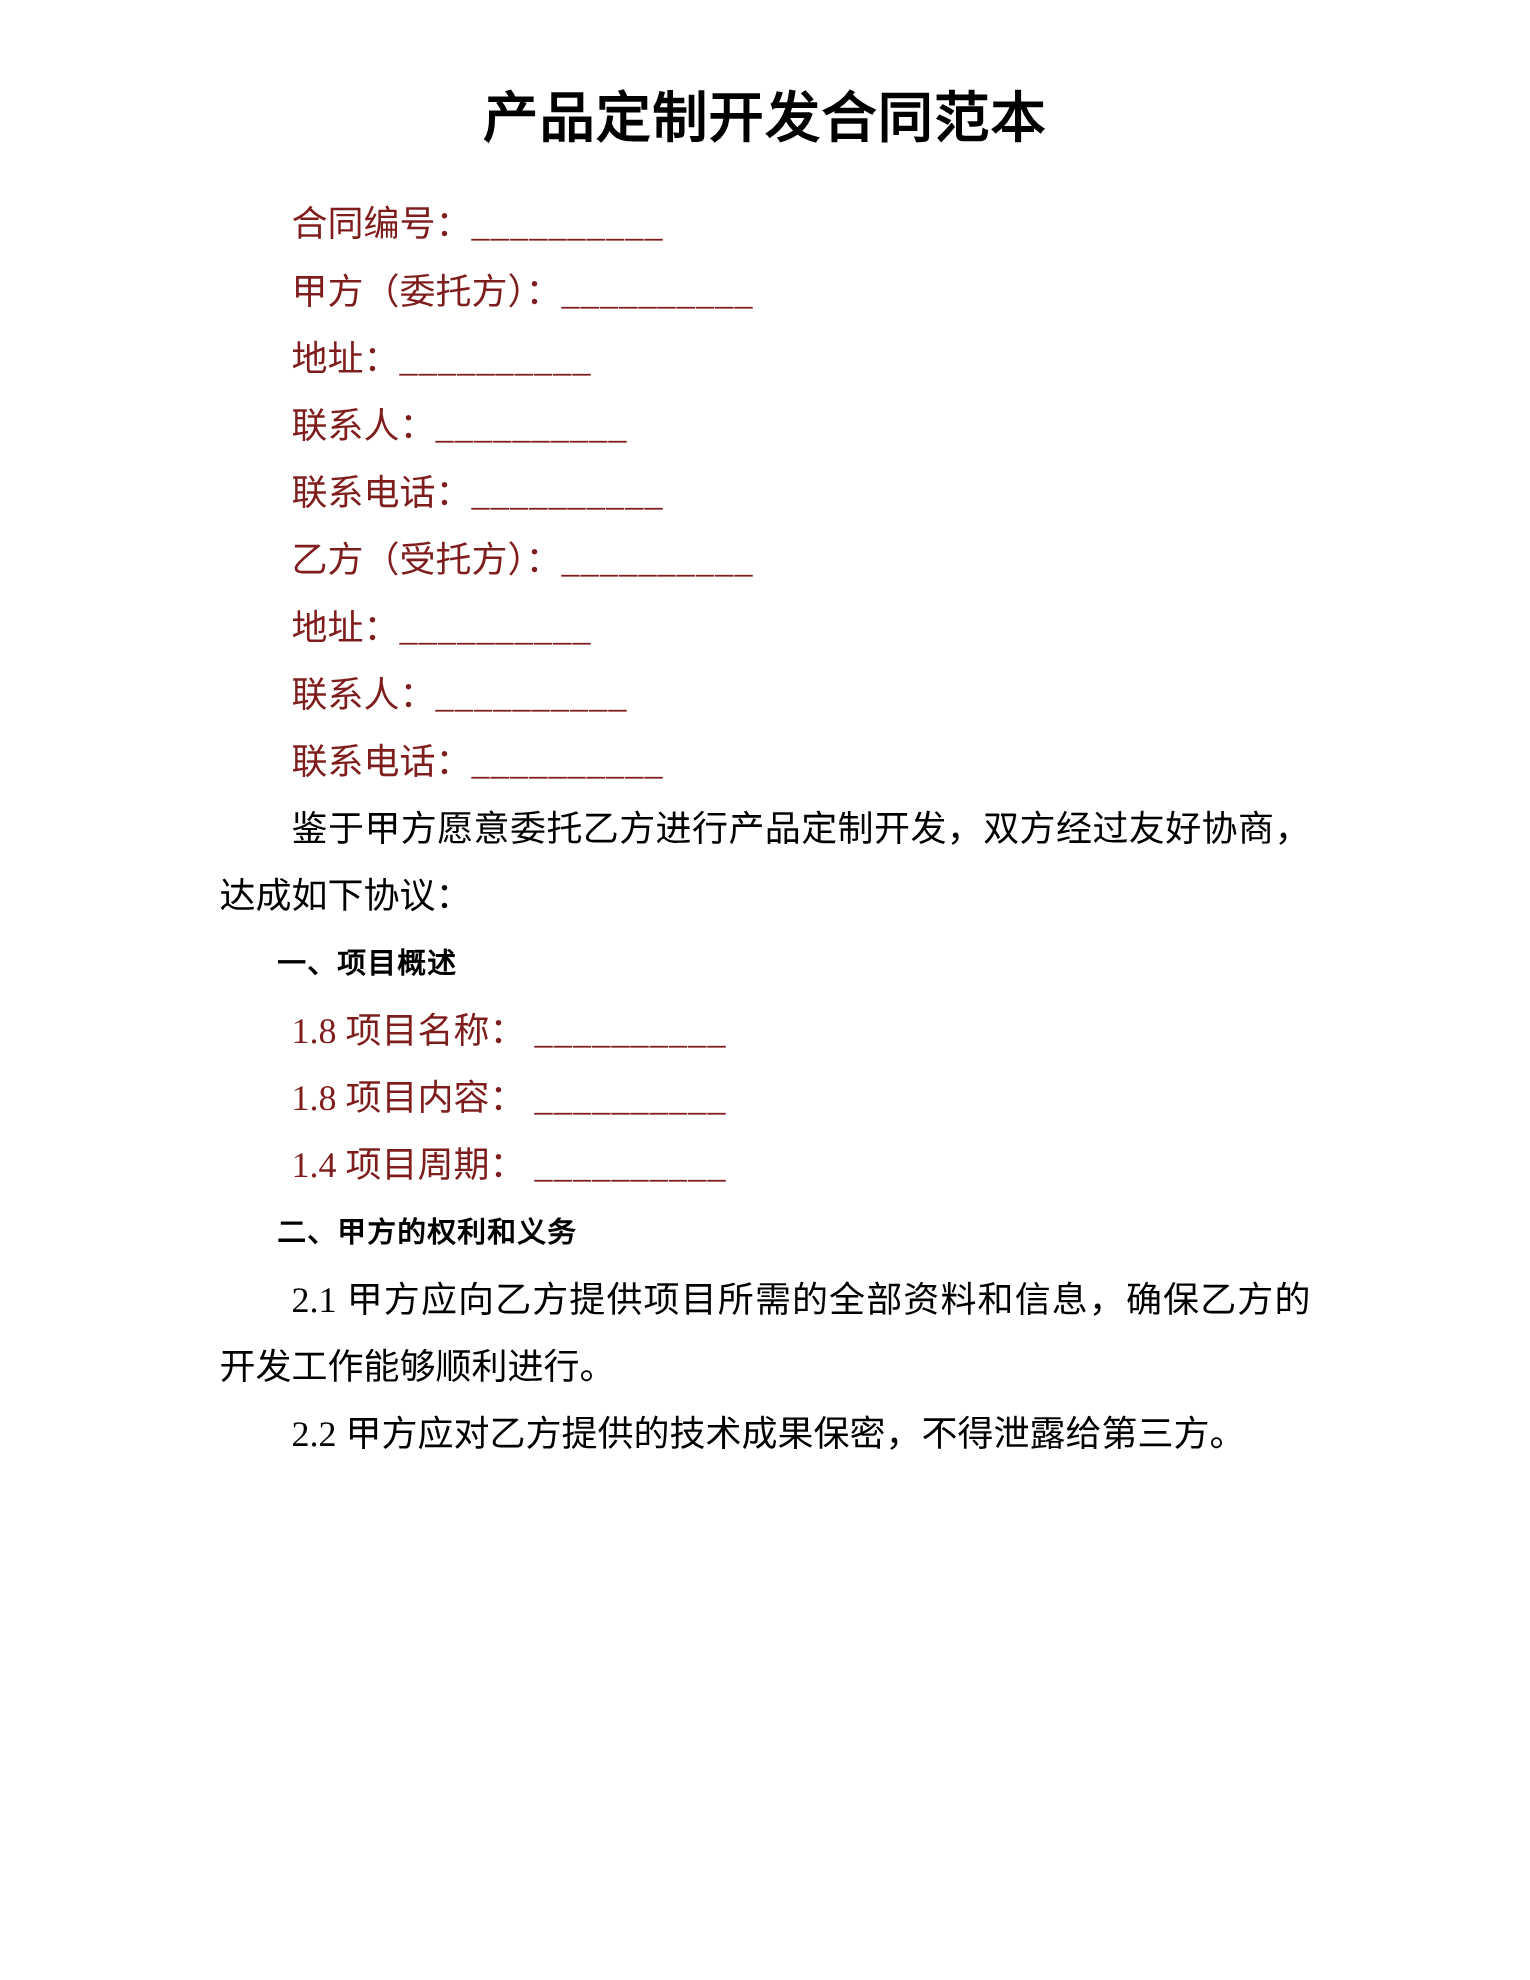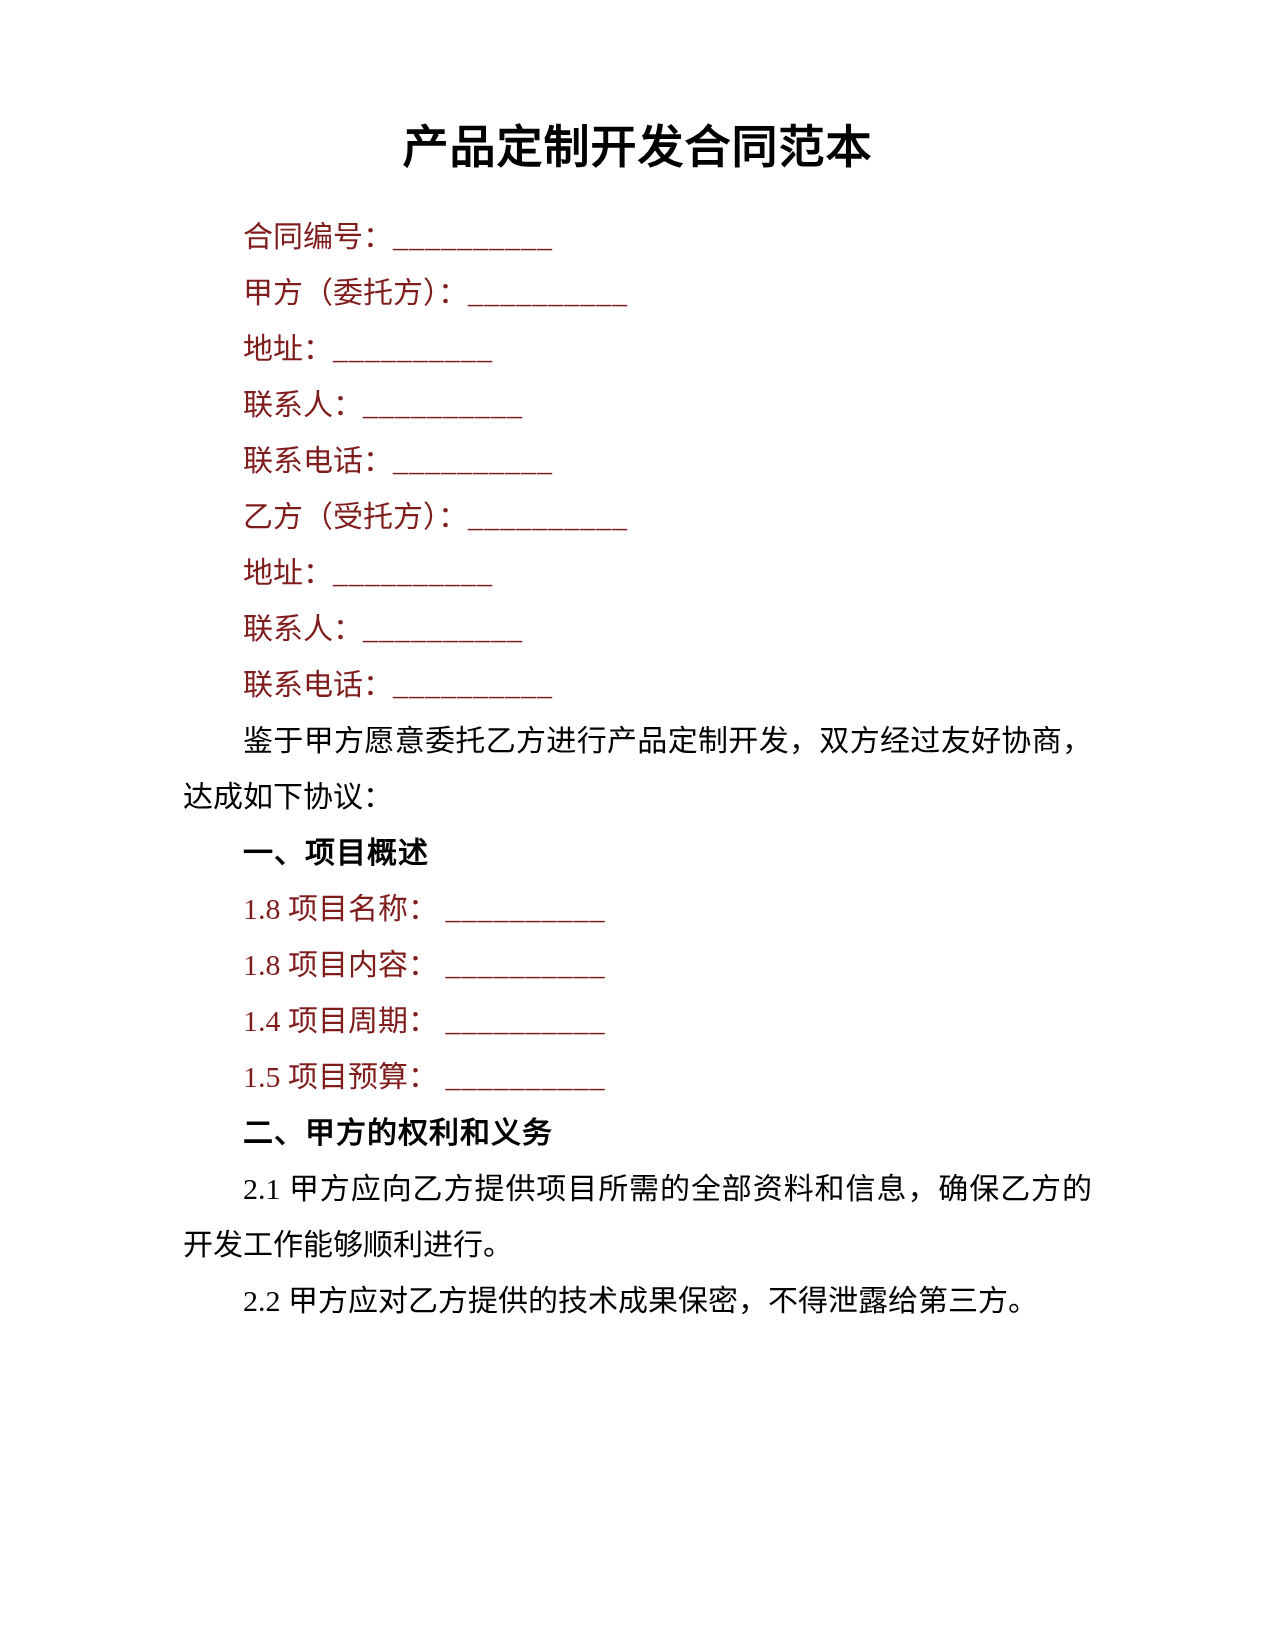--- a/index.html
+++ b/index.html
@@ -5,21 +5,21 @@
   html, body { margin: 0; padding: 0; background: #ffffff; }
 
   .page {
     position: relative;
     width: 1275px;
     height: 1650px;
     margin: 0 auto;
     background: #ffffff;
     color: #000000;
     box-sizing: border-box;
-    padding: 113px 183px 0 183px;
+    padding: 64px 183px 0 183px;
     font-family: "Liberation Serif", "DejaVu Serif", serif;
     font-size: 30px;
     line-height: 56px;
     overflow: hidden;
   }
 
   .doc-title {
     margin: 0 0 26px 0;
     font-size: 46px;
     line-height: 70px;
@@ -46,21 +46,21 @@
     text-indent: 2em;
     text-align: justify;
     text-justify: inter-character;
   }
 
   .sec-heading {
     margin: 0;
     text-indent: 2em;
     font-family: "Liberation Sans", "DejaVu Sans", sans-serif;
     font-weight: 700;
-    font-size: 30px;
+    font-size: 24px;
     letter-spacing: 1px;
   }
 
   .item-line {
     text-indent: 2em;
     white-space: nowrap;
   }
 </style>
 </head>
 <body>
@@ -91,21 +91,20 @@
 
   <p class="sec-heading">一、项目概述</p>
 
   <div class="item-line"><span class="field-label">1.8 项目名称：</span> <span class="blank">__________</span></div>
 
   <div class="item-line"><span class="field-label">1.8 项目内容：</span> <span class="blank">__________</span></div>
 
 
   <div class="item-line"><span class="field-label">1.4 项目周期：</span> <span class="blank">__________</span></div>
 
-  <div class="item-line"><span class="field-label">1.5 项目预算：</span> <span class="blank">__________</span></div>
 
   <p class="sec-heading">二、甲方的权利和义务</p>
 
   <p class="para">2.1 甲方应向乙方提供项目所需的全部资料和信息，确保乙方的开发工作能够顺利进行。</p>
 
   <p class="para">2.2 甲方应对乙方提供的技术成果保密，不得泄露给第三方。</p>
 
 </div>
 
 </body></html>

